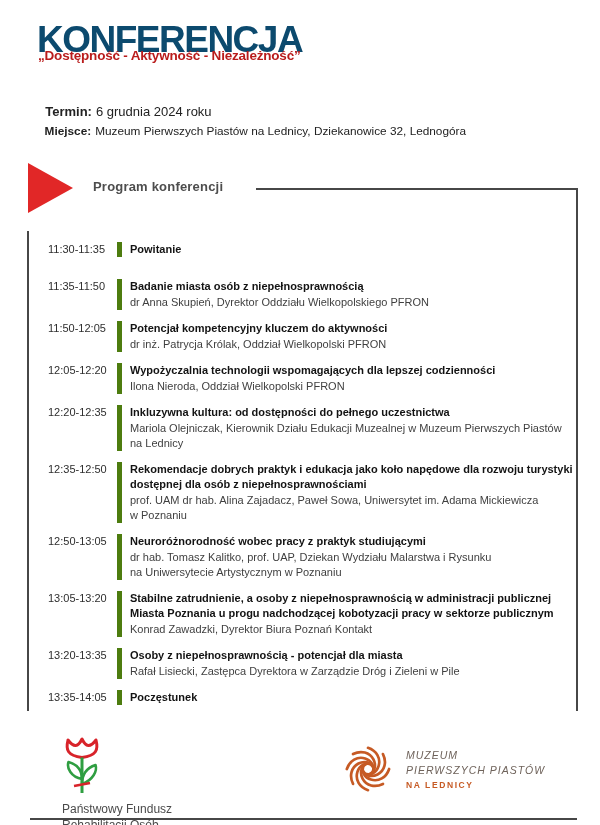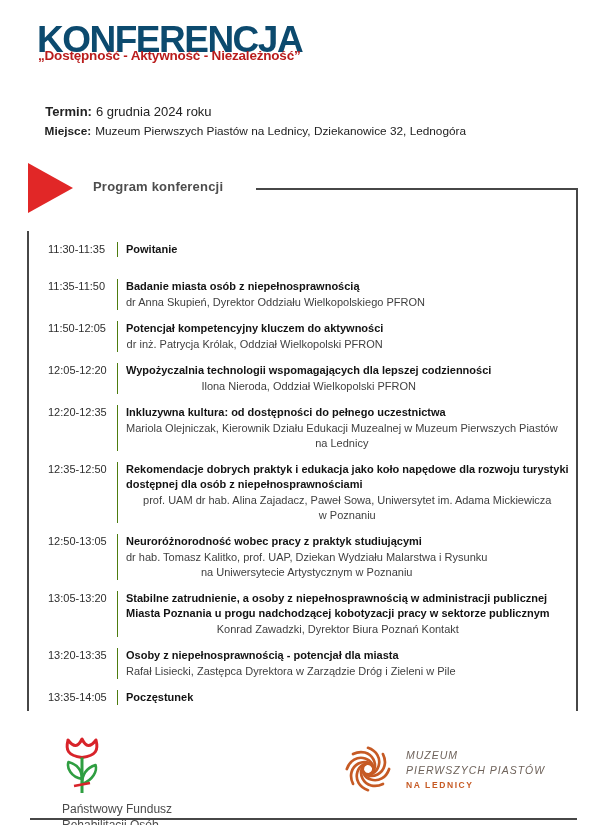--- a/index.html
+++ b/index.html
@@ -48,30 +48,30 @@
   .bottom-rule{left:30px;top:818px;width:547px;height:2px;}
   
   .schedule{position:absolute;left:48px;top:242px;width:535px;}
   .row{display:flex;margin-bottom:11px;}
   .row:first-child{margin-bottom:22px;}
   .row-time{
     flex:none;width:69px;
     font-size:11px;color:#2e2e2e;line-height:15px;white-space:pre;
   }
   .row-content{
-    border-left:1px solid #4d7c0f;
+    border-left:5px solid #4d7c0f;
     padding-left:8px;
   }
   .row-title{
     font-size:11px;font-weight:bold;color:#131313;
     line-height:15px;white-space:pre;
   }
   .row-speaker{
     font-size:11px;color:#3f3f3f;
-    line-height:15px;white-space:pre;margin-top:1px;text-align:center;
+    line-height:15px;white-space:pre;margin-top:1px;
   }
   
   .pfron{position:absolute;left:62px;top:736px;display:flex;flex-direction:column;}
   .pfron-icon{flex:none;margin-right:11px;}
   .pfron-name{
     font-size:12px;color:#4a4a4a;line-height:15.5px;
     white-space:pre;padding-top:6px;
   }
   .museum{position:absolute;left:343px;top:742px;display:flex;}
   .museum-icon{flex:none;margin-right:13px;margin-top:2px;}

